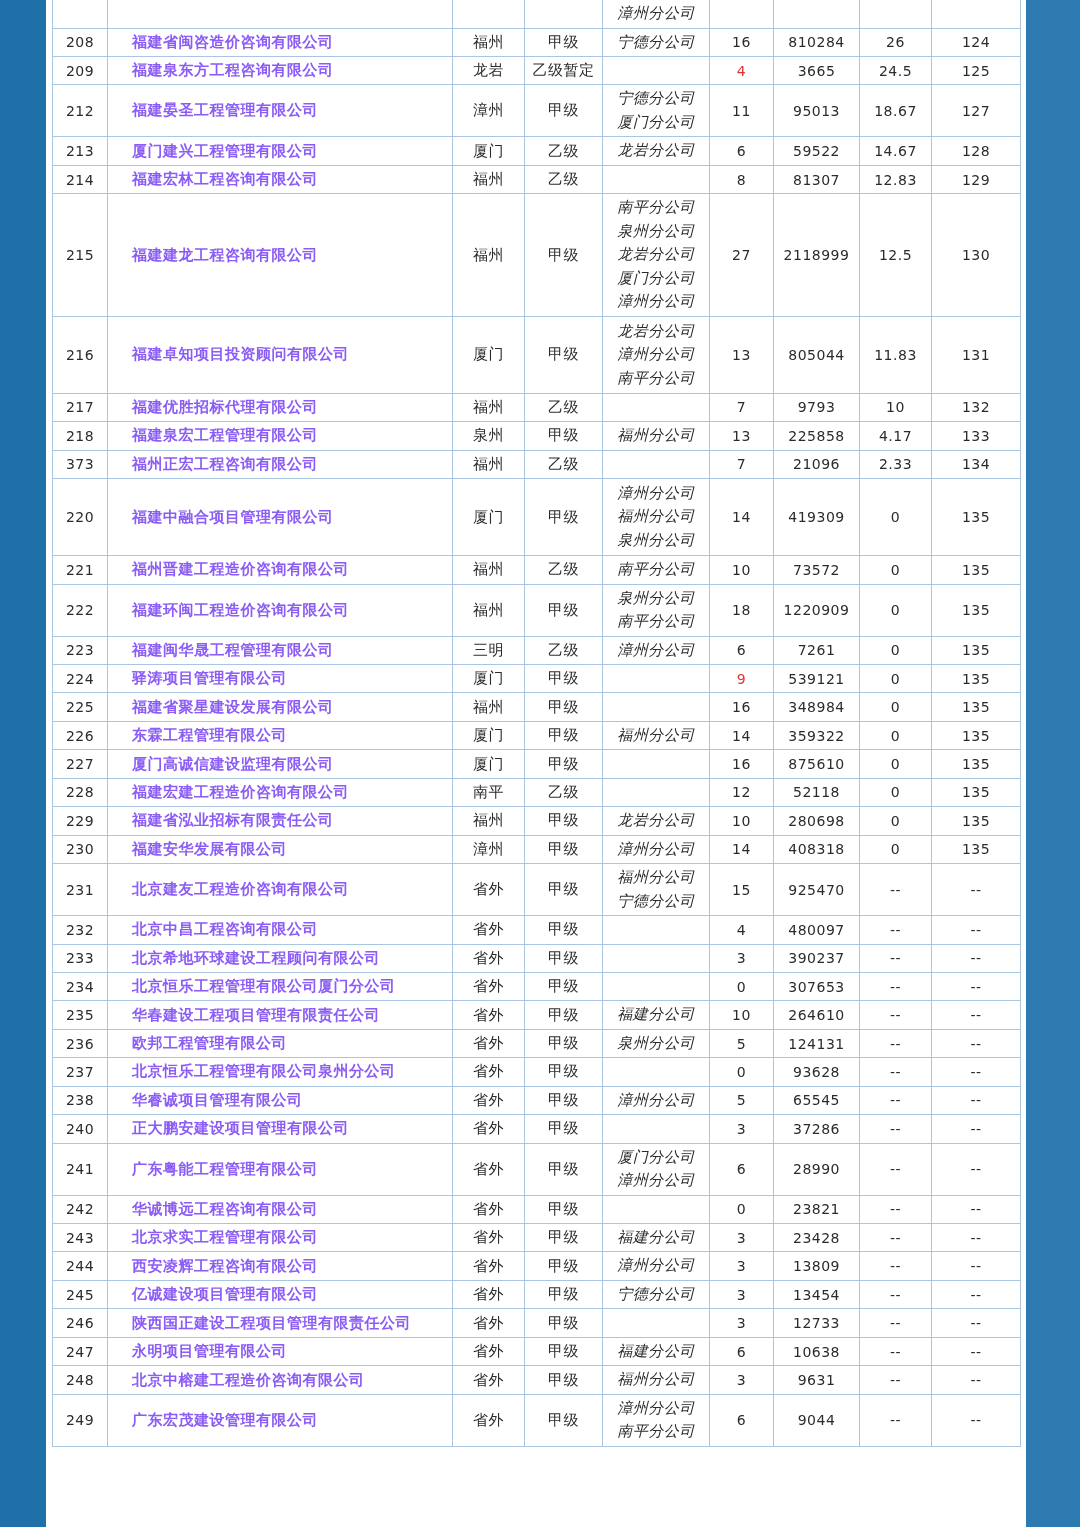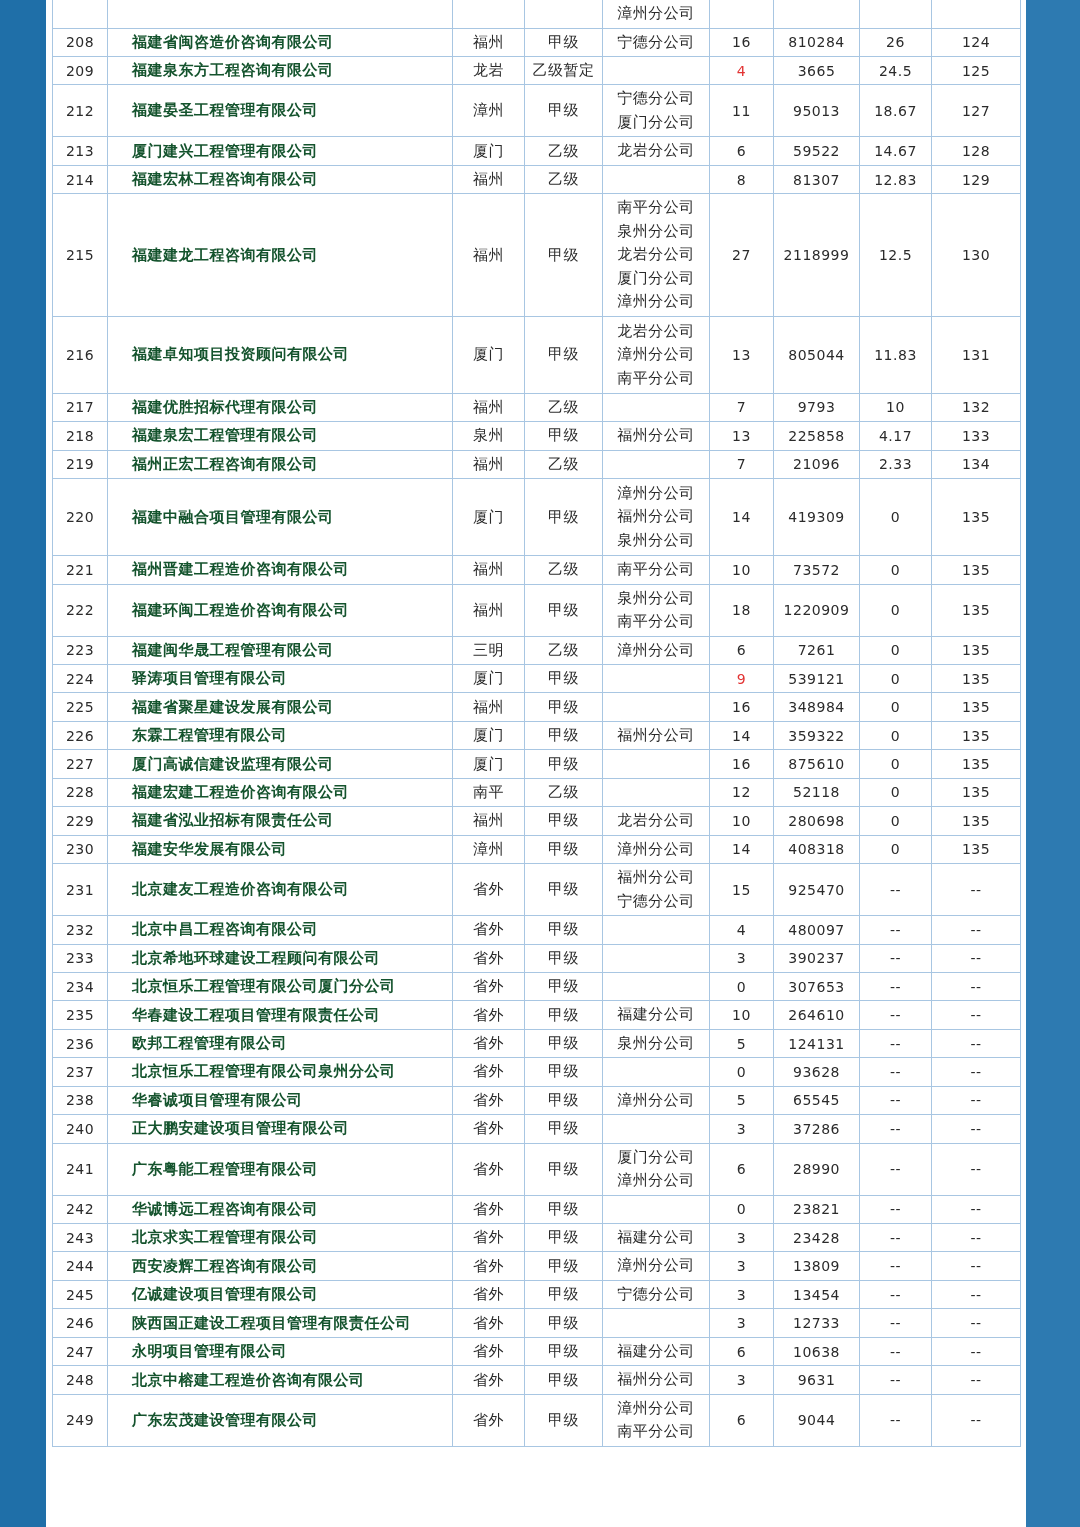--- a/index.html
+++ b/index.html
@@ -21,25 +21,25 @@
     font-size:14px;color:#2b2b2b;
     padding:1px 3px;overflow:hidden;
     letter-spacing:0.5px;
   }
   tr.r1{height:28.4px;}
   tr.r2{height:51px;margin-left:9px;}
   tr.r3{height:77px;}
   tr.r5{height:119px;}
   td.company{text-align:left;padding-left:24px;}
   .company-link{
-    color:#14532d;font-weight:bold;font-size:15px;
+    color:#8b5cf6;font-weight:bold;font-size:15px;
     text-decoration:none;cursor:pointer;letter-spacing:0.5px;
   }
   td.cjk{font-size:15px;}
-  td.branches{font-size:15px;line-height:23.5px;padding:2px 2px;}
+  td.branches{font-size:15px;line-height:23.5px;padding:2px 2px;font-style:italic;}
   .red{color:#e23333;}
 </style>
 </head>
 <body>
 
 <div class="band band-left"></div>
 <div class="band band-right"></div>
 
 <table class="rank">
   <colgroup>
@@ -179,21 +179,21 @@
         <td class="cjk">甲级</td>
         <td class="branches">
           <div>福州分公司</div>
         </td>
         <td>13</td>
         <td>225858</td>
         <td>4.17</td>
         <td>133</td>
       </tr>
       <tr class="r1">
-        <td>219</td>
+        <td>373</td>
         <td class="company"><span class="company-link">福州正宏工程咨询有限公司</span></td>
         <td class="cjk">福州</td>
         <td class="cjk">乙级</td>
         <td class="branches"></td>
         <td>7</td>
         <td>21096</td>
         <td>2.33</td>
         <td>134</td>
       </tr>
       <tr class="r3">

